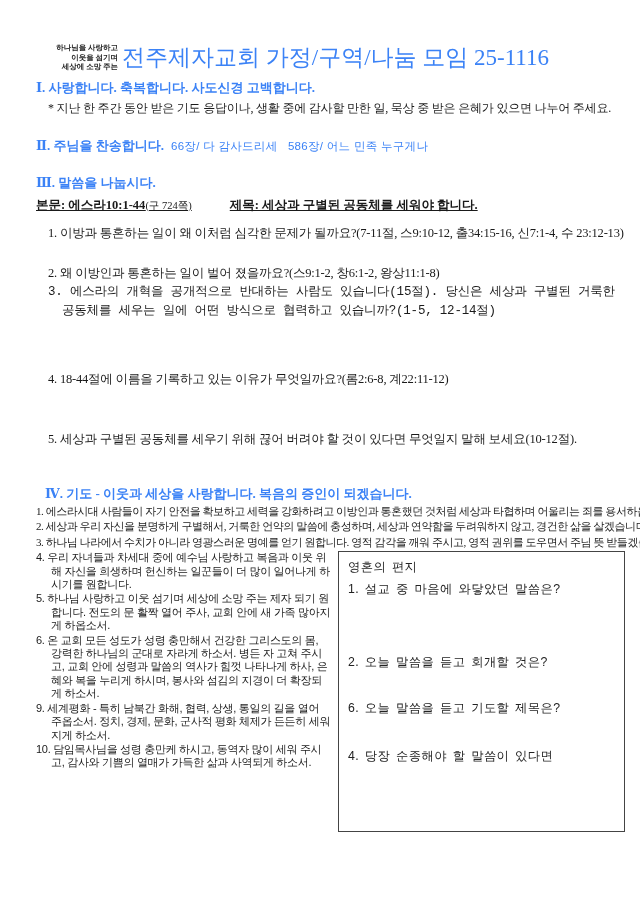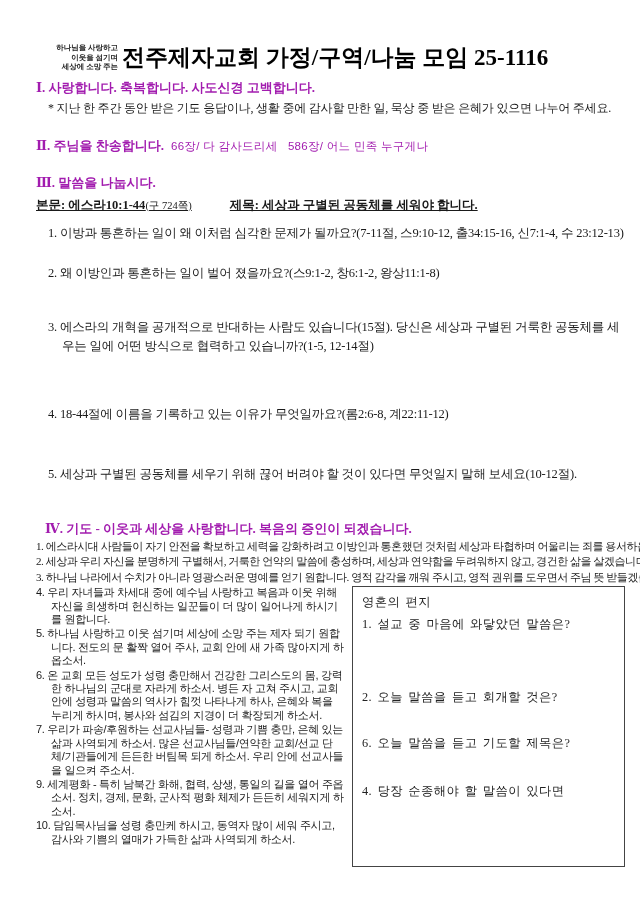--- a/index.html
+++ b/index.html
@@ -8,56 +8,56 @@
     font-family:"Liberation Serif","DejaVu Serif",serif;
     overflow:hidden;
   }
   .page{padding:42px 15px 0 36px;position:relative;}
 
   
   .header{display:flex;align-items:center;margin-bottom:6px;}
   .slogan{width:82px;font-size:7.5px;line-height:1.3;text-align:right;
           font-weight:bold;color:#222;flex:0 0 auto;padding-right:4px;}
   .slogan span{display:block;}
-  .doc-title{font-size:23px;font-weight:bold;letter-spacing:0px;white-space:nowrap;color:#000000;}
+  .doc-title{font-size:23px;font-weight:normal;letter-spacing:0px;white-space:nowrap;color:#3b82f6;}
 
   
-  .sec{font-size:13px;font-weight:bold;line-height:1.35;color:#a21caf;}
+  .sec{font-size:13px;font-weight:bold;line-height:1.35;color:#3b82f6;}
   .note{font-size:12px;margin:3px 0 4px 12px;letter-spacing:-0.2px;white-space:nowrap;}
   .line{margin-top:20px;}
   .hymns{font-family:"Liberation Sans","DejaVu Sans",sans-serif;font-weight:normal;
          font-size:11.5px;white-space:pre;letter-spacing:0.3px;}
   .scripture-line{margin-top:5px;font-size:12.5px;font-weight:bold;}
   .scripture-line .u{text-decoration:underline;}
   .passage-ref{font-size:10.5px;font-weight:normal;}
   .sermon-title{margin-left:38px;}
 
   
   .question{font-size:12.5px;line-height:1.5;padding-left:21px;text-indent:-14px;
             margin-left:5px;letter-spacing:-0.2px;}
   .q1{margin-top:10px;}
   .q2{margin-top:22px;}
-  .q3{margin-top:35px;}
+  .q3{font-family:Liberation Mono, monospace;}
   .q4{margin-top:49px;}
   .q5{margin-top:42px;}
 
   
   .prayer-head{margin-top:36px;margin-left:9px;}
   .prayer-full{font-size:11px;line-height:1.32;letter-spacing:-0.45px;white-space:nowrap;
                font-family:"Liberation Serif","DejaVu Serif",serif;margin-top:1px;}
   .prayer-cols{display:flex;align-items:flex-start;margin-top:2px;}
   .prayer-left{flex:1 1 auto;padding-right:7px;min-width:0;}
   .prayer-item{font-family:"Liberation Sans","DejaVu Sans",sans-serif;
                font-size:11px;line-height:1.22;letter-spacing:-0.3px;
                padding-left:15px;text-indent:-15px;margin-bottom:1px;}
 
   
   .soul-box{flex:0 0 auto;width:258px;height:272px;border:1px solid #444;
-            padding:7px 4px 0 9px;
-            font-family:Liberation Serif, serif;
+            padding:7px 18px 0 9px;
+            font-family:Liberation Sans, sans-serif;
             font-size:12.3px;letter-spacing:0.4px;word-spacing:2px;color:#222;}
   .soul-title{margin-bottom:5px;}
   .soul-q2{margin-top:56px;}
   .soul-q3{margin-top:29px;}
   .soul-q4{margin-top:31px;}
 </style>
 </head>
 <body>
 
 <div class="page">
@@ -94,21 +94,20 @@
 
   <div class="prayer-full">1. 에스라시대 사람들이 자기 안전을 확보하고 세력을 강화하려고 이방인과 통혼했던 것처럼 세상과 타협하며 어울리는 죄를 용서하옵소서.</div>
   <div class="prayer-full">2. 세상과 우리 자신을 분명하게 구별해서, 거룩한 언약의 말씀에 충성하며, 세상과 연약함을 두려워하지 않고, 경건한 삶을 살겠습니다.</div>
   <div class="prayer-full">3. 하나님 나라에서 수치가 아니라 영광스러운 명예를 얻기 원합니다. 영적 감각을 깨워 주시고, 영적 권위를 도우면서 주님 뜻 받들겠습니다.</div>
 
   <div class="prayer-cols">
     <div class="prayer-left">
       <div class="prayer-item">4. 우리 자녀들과 차세대 중에 예수님 사랑하고 복음과 이웃 위해 자신을 희생하며 헌신하는 일꾼들이 더 많이 일어나게 하시기를 원합니다.</div>
       <div class="prayer-item">5. 하나님 사랑하고 이웃 섬기며 세상에 소망 주는 제자 되기 원합니다. 전도의 문 활짝 열어 주사, 교회 안에 새 가족 많아지게 하옵소서.</div>
       <div class="prayer-item">6. 온 교회 모든 성도가 성령 충만해서 건강한 그리스도의 몸, 강력한 하나님의 군대로 자라게 하소서. 병든 자 고쳐 주시고, 교회 안에 성령과 말씀의 역사가 힘껏 나타나게 하사, 은혜와 복을 누리게 하시며, 봉사와 섬김의 지경이 더 확장되게 하소서.</div>
-      <div class="prayer-item">7. 우리가 파송/후원하는 선교사님들- 성령과 기쁨 충만, 은혜 있는 삶과 사역되게 하소서. 많은 선교사님들/연약한 교회/선교 단체/기관들에게 든든한 버팀목 되게 하소서. 우리 안에 선교사들을 일으켜 주소서.</div>
       <div class="prayer-item">9. 세계평화 - 특히 남북간 화해, 협력, 상생, 통일의 길을 열어 주옵소서. 정치, 경제, 문화, 군사적 평화 체제가 든든히 세워지게 하소서.</div>
       <div class="prayer-item">10. 담임목사님을 성령 충만케 하시고, 동역자 많이 세워 주시고, 감사와 기쁨의 열매가 가득한 삶과 사역되게 하소서.</div>
 
     </div>
 
     <div class="soul-box">
       <div class="soul-title">영혼의 편지</div>
       <div>1. 설교 중 마음에 와닿았던 말씀은?</div>
       <div class="soul-q2">2. 오늘 말씀을 듣고 회개할 것은?</div>
       <div class="soul-q3">6. 오늘 말씀을 듣고 기도할 제목은?</div>

